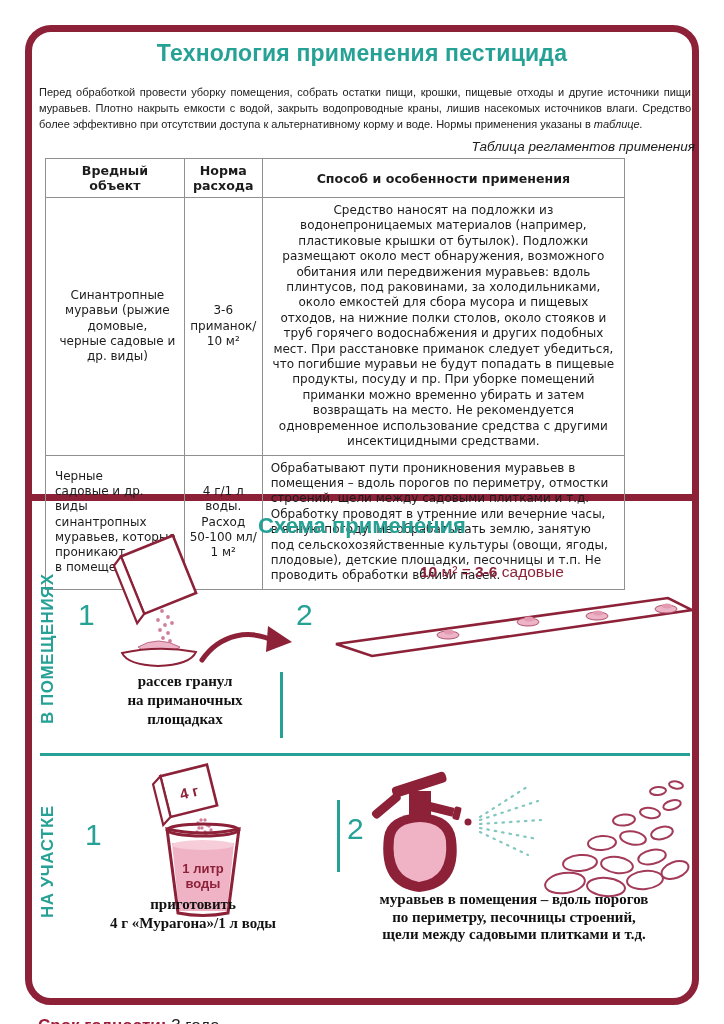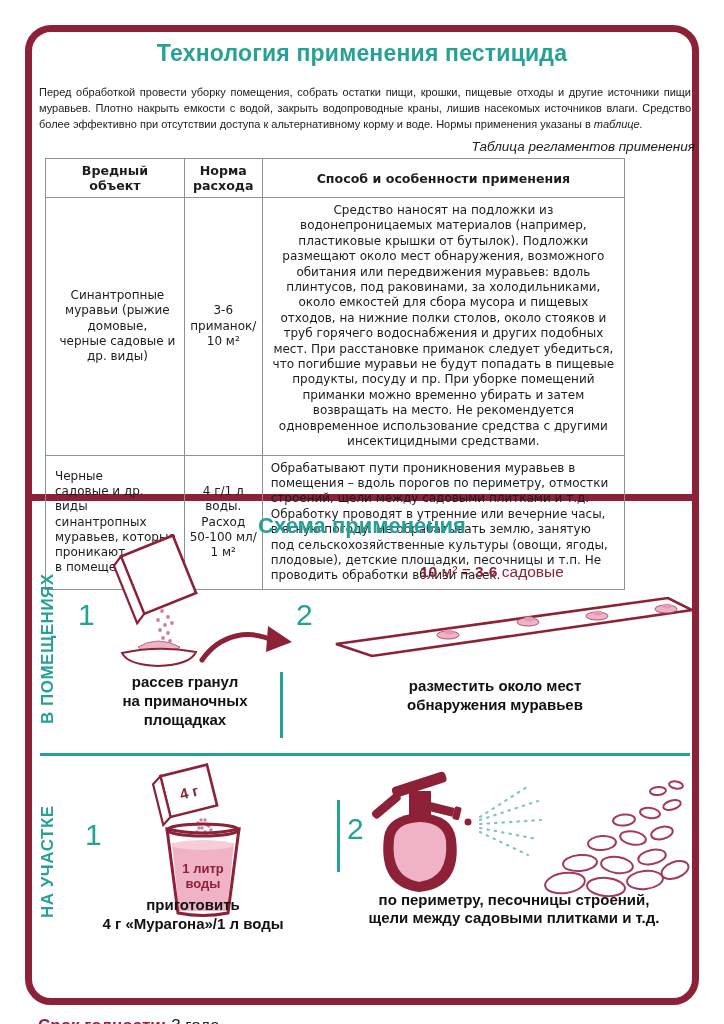--- a/index.html
+++ b/index.html
@@ -30,21 +30,21 @@
   .scheme-title{position:absolute;left:40px;top:513px;width:644px;text-align:center;
          font-size:22px;font-weight:bold;color:#26a195;}
   .vlabel{position:absolute;left:38px;width:28px;writing-mode:vertical-rl;transform:rotate(180deg);
           text-align:center;font-size:17px;font-weight:bold;color:#26a195;letter-spacing:.5px;}
   #vlabel-indoor{top:553px;height:192px;}
   #vlabel-outdoor{top:776px;height:172px;}
 
   .stepnum{position:absolute;font-size:30px;font-weight:400;color:#26a195;}
   .dose-note{position:absolute;left:420px;top:563px;font-size:15.5px;color:#8c2138;}
   .dose-note b{font-weight:bold;}
-  .caption{position:absolute;text-align:center;font-weight:bold;font-size:15px;line-height:19px;color:#111;}
+  .caption{position:absolute;text-align:center;font-weight:bold;font-size:15px;line-height:19px;color:#111;font-family:Liberation Serif, serif;}
   .caption .cl{display:block;}
   .teal-vline{position:absolute;width:3px;background:#26a195;}
   .teal-hline{position:absolute;left:40px;top:753px;width:650px;height:3px;background:#26a195;}
 
   .shelf{position:absolute;left:38px;top:1016px;font-size:17px;}
   .shelf .lab{font-weight:bold;color:#9b1b38;}
   .shelf .val{color:#222;}
   svg{position:absolute;overflow:visible;}
 </style>
 </head>
@@ -160,24 +160,20 @@
           <ellipse rx="11" ry="4" fill="#ecb4c6" stroke="#b2506e" stroke-width="1"></ellipse>
           <ellipse cx="1" cy="-3" rx="5" ry="2.5" fill="#e49ab3"></ellipse>
         </g>
       <g transform="translate(336,17)">
           <ellipse rx="11" ry="4" fill="#ecb4c6" stroke="#b2506e" stroke-width="1"></ellipse>
           <ellipse cx="1" cy="-3" rx="5" ry="2.5" fill="#e49ab3"></ellipse>
         </g>
     </g>
   </svg>
 
-  <div class="caption" style="left:340px;top:676px;width:310px;">
-    <span class="cl">разместить около мест</span>
-    <span class="cl">обнаружения муравьев</span>
-  </div>
 
   <div class="teal-hline"></div>
 
   <div class="stepnum" style="left:85px;top:818px;">1</div>
 
   <svg style="left:143px;top:760px;" width="90" height="75" viewBox="0 0 90 75">
     <g transform="rotate(-14 45 32)">
       <rect x="22" y="10" width="48" height="42" fill="#fff" stroke="#8c2138" stroke-width="2.6"></rect>
       <polygon points="22,10 13,16 13,58 22,52" fill="#fff" stroke="#8c2138" stroke-width="2.2"></polygon>
       <text x="46" y="38" text-anchor="middle" font-family="Liberation Sans, sans-serif" font-size="15" font-weight="bold" fill="#8c2138">4 г</text>
@@ -257,18 +253,19 @@
       <ellipse cx="300" cy="58" rx="11" ry="6" transform="rotate(-14 300 58)"></ellipse>
       <ellipse cx="262" cy="45" rx="11" ry="5.5" transform="rotate(-6 262 45)"></ellipse>
       <ellipse cx="288" cy="38" rx="10" ry="5" transform="rotate(8 288 38)"></ellipse>
       <ellipse cx="310" cy="30" rx="9" ry="4.5" transform="rotate(-16 310 30)"></ellipse>
       <ellipse cx="296" cy="16" rx="8" ry="4" transform="rotate(-4 296 16)"></ellipse>
       <ellipse cx="314" cy="10" rx="7" ry="3.5" transform="rotate(10 314 10)"></ellipse>
     </g>
   </svg>
 
   <div class="caption" style="left:338px;top:891px;width:352px;line-height:17.5px;">
+    <span class="cl">муравьев в помещения – вдоль порогов</span>
     <span class="cl">по периметру, песочницы строений,</span>
     <span class="cl">щели между садовыми плитками и т.д.</span>
   </div>
 
   <div class="shelf"><span class="lab">Срок годности:</span><span class="val"> 3 года</span></div>
 </div>
 
 </body></html>

